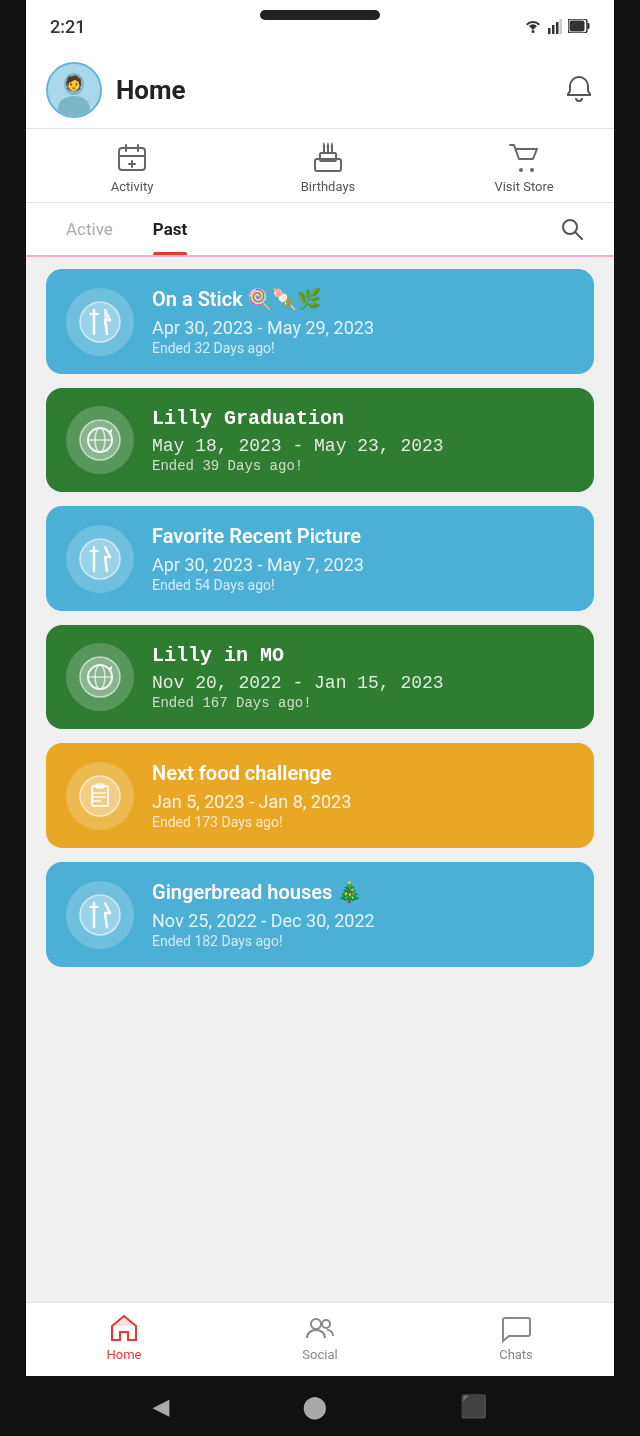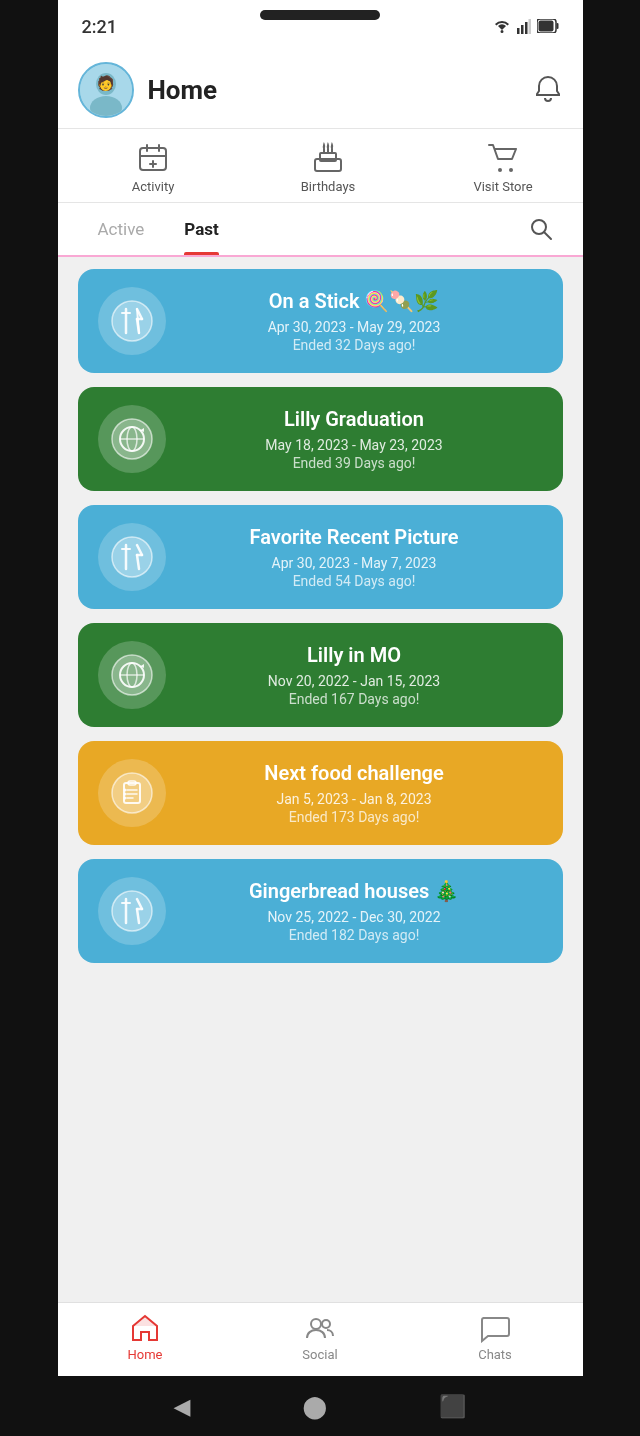--- a/index.html
+++ b/index.html
@@ -7,21 +7,21 @@
     body {
       background: #111;
       font-family: 'Roboto', Arial, sans-serif;
       width: 640px;
       min-height: 1436px;
       display: flex;
       flex-direction: column;
       align-items: center;
     }
     .phone-frame {
-      width: 525px;
+      width: 588px;
       min-height: 1436px;
       background: #fff;
       display: flex;
       flex-direction: column;
       position: relative;
       overflow: hidden;
     }
     
     .status-bar {
       background: #fff;
@@ -156,25 +156,25 @@
       display: flex;
       flex-direction: column;
       gap: 14px;
       overflow-y: auto;
     }
     .activity-card {
       border-radius: 16px;
       display: flex;
       align-items: center;
       padding: 18px 20px;
+      gap: 18px;
       cursor: pointer;
-      text-align: center;
     }
     .card-blue { background: #4bafd6; }
-    .card-green { background: #2e7d32; }
+    .card-green { background: #2e7d32; font-family: Liberation Mono, monospace; }
     .card-yellow { background: #e8a825; }
     .card-icon {
       width: 68px;
       height: 68px;
       background: rgba(255,255,255,0.2);
       border-radius: 50%;
       display: flex;
       align-items: center;
       justify-content: center;
       flex-shrink: 0;
@@ -183,21 +183,21 @@
     .card-info {
       flex: 1;
     }
     .card-title {
       font-size: 20px;
       font-weight: 600;
       color: #fff;
       margin-bottom: 6px;
     }
     .card-date {
-      font-size: 14px;
+      font-size: 18px;
       color: rgba(255,255,255,0.85);
       margin-bottom: 2px;
     }
     .card-ended {
       font-size: 14px;
       color: rgba(255,255,255,0.75);
     }
     
     .bottom-nav {
       background: #fff;

